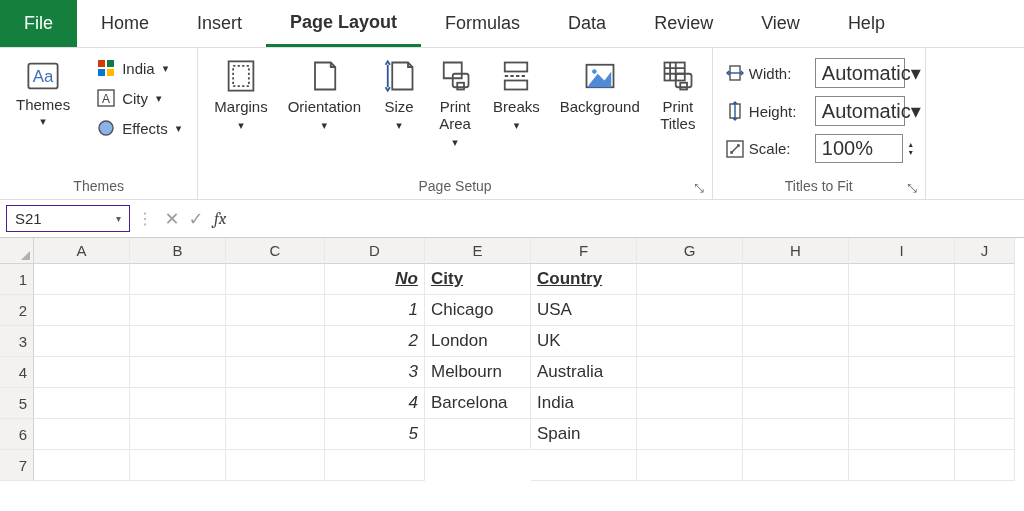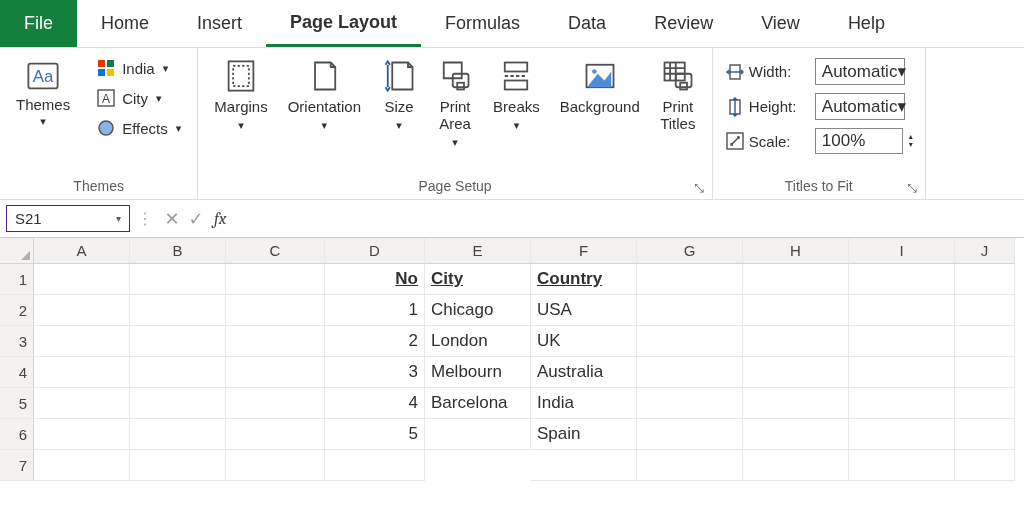--- a/index.html
+++ b/index.html
@@ -26,21 +26,21 @@
 .icon20 { width: 20px; height: 20px; stroke: #505050; stroke-width: 1.4; fill: none; }
 
 
 .themes-left { display:flex; flex-direction:column; align-items:center; gap:2px; margin-right:6px;}
 .themes-right { display:flex; flex-direction:column; gap:6px; }
 .small-row { display:flex; align-items:center; gap:6px; font-size:15px; cursor:pointer; padding:2px 4px; }
 .chev-small { font-size:11px; margin-left:2px; }
 
 
 .stf-row { display:flex; align-items:center; gap:4px; font-size:15px; padding:2px 0; }
-.stf-row .sel { border:1px solid #8a8886; background:#fff; padding:2px 6px; width:90px; display:flex; justify-content:space-between; align-items:center; cursor:pointer; font-size:17px; }
+.stf-row .sel { border:1px solid #8a8886; background:#fff; padding:2px 6px; width:90px; display:flex; justify-content:space-between; align-items:center; cursor:pointer; font-size:20px; }
 .stf-row .spin { display:flex; flex-direction:column; margin-left:2px; }
 .stf-row .spin span { font-size:8px; line-height:8px; cursor:pointer; }
 .stf-label { width:62px; }
 
 
 .fbar { display:flex; align-items:center; height:38px; border-bottom: 1px solid #cdcdcd; }
 .namebox { width:124px; border:1px solid #4c1d95; margin:4px 0 4px 6px; padding:4px 8px; display:flex; justify-content:space-between; align-items:center; font-size:15px;text-align:right; }
 .namebox .dd { font-size:10px; color:#605e5c; cursor:pointer; }
 .fx-sep { width:30px; text-align:center; color:#b0b0b0; font-size:16px; }
 .fx-btn { width:24px; text-align:center; color:#9d9d9d; font-size:18px; cursor:pointer; }
@@ -50,21 +50,21 @@
 
 .sheet { display:flex; }
 .row-headers { display:flex; flex-direction:column; }
 .corner { width:34px; height:26px; border-right:1px solid #d4d4d4; border-bottom:1px solid #d4d4d4; background:#f3f2f1; position:relative; }
 .corner::after { content:''; position:absolute; right:3px; bottom:3px; width:0; height:0; border-right:9px solid #b0b0b0; border-top:9px solid transparent; }
 .row-h { width:34px; height:31px; border-right:1px solid #d4d4d4; border-bottom:1px solid #e8e8e8; background:#f3f2f1; display:flex; align-items:center; justify-content:flex-end; padding-right:6px; font-size:15px; color:#444; }
 .col-h { height:26px; border-right:1px solid #e8e8e8; border-bottom:1px solid #d4d4d4; background:#f3f2f1; display:flex; align-items:center; justify-content:center; font-size:15px; color:#444; }
 .cell { height:31px; border-right:1px solid #e8e8e8; border-bottom:1px solid #e8e8e8; padding:0 6px; display:flex; align-items:center; font-size:17px; overflow:hidden; white-space:nowrap; }
 .col { display:flex; flex-direction:column; }
 .hdr { font-weight:700; text-decoration:underline; }
-.right { justify-content:flex-end; }
+.right { justify-content:flex-end;font-style:italic; }
 
 
 .wA{width:96px}.wB{width:96px}.wC{width:99px}.wD{width:100px}.wE{width:106px}.wF{width:106px}.wG{width:106px}.wH{width:106px}.wI{width:106px}.wJ{width:60px}
 </style>
 </head>
 <body>
 
 <div class="tab-row">
   <div class="tab file">File</div>
   <div class="tab">Home</div>

